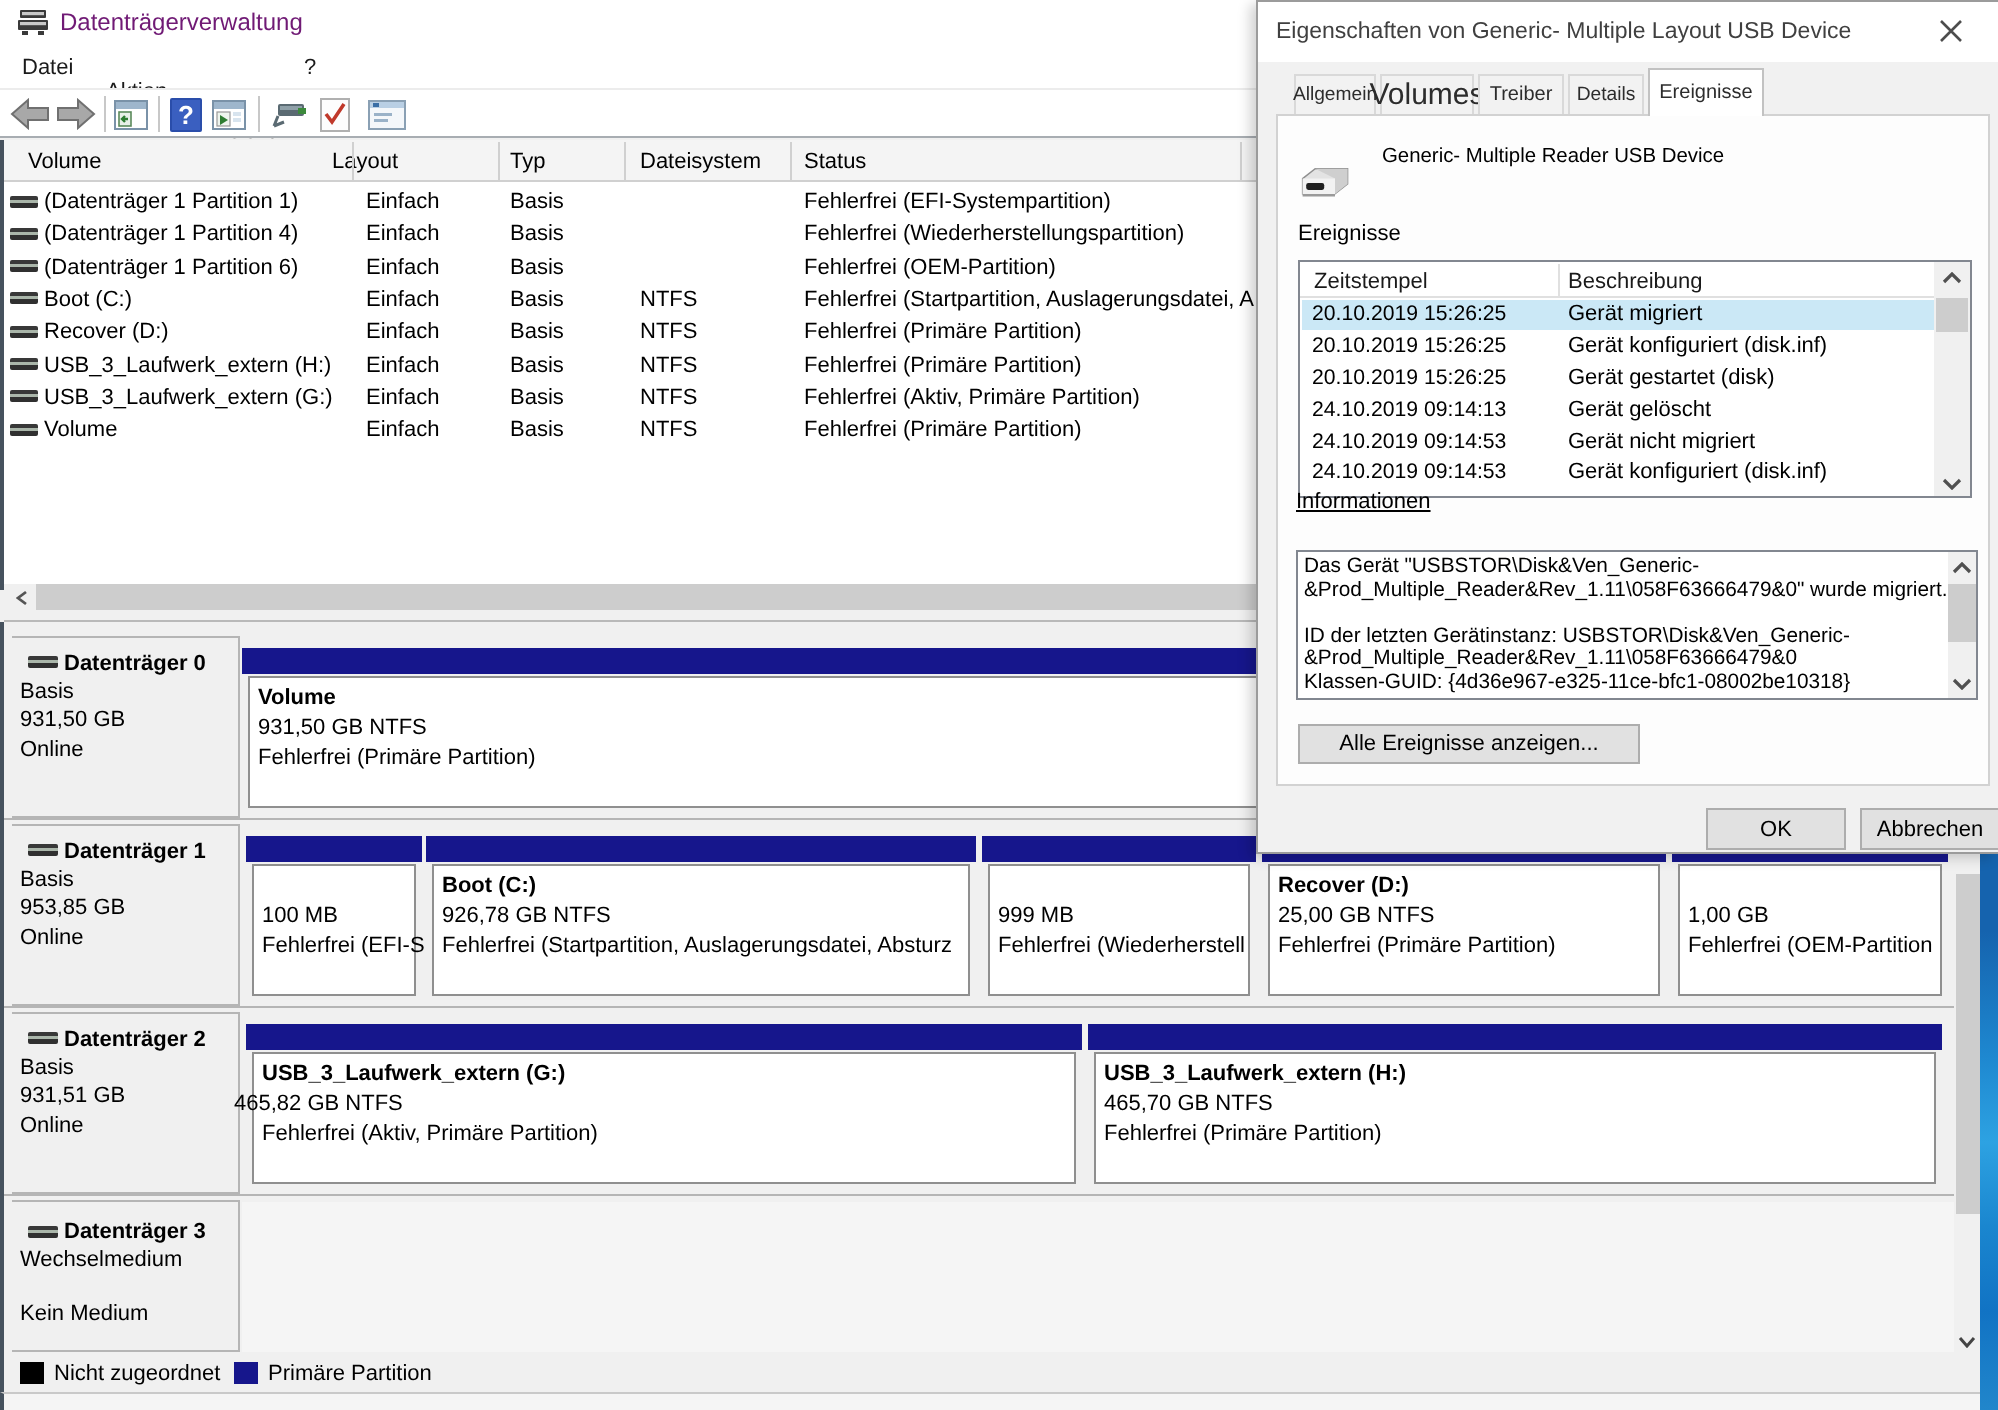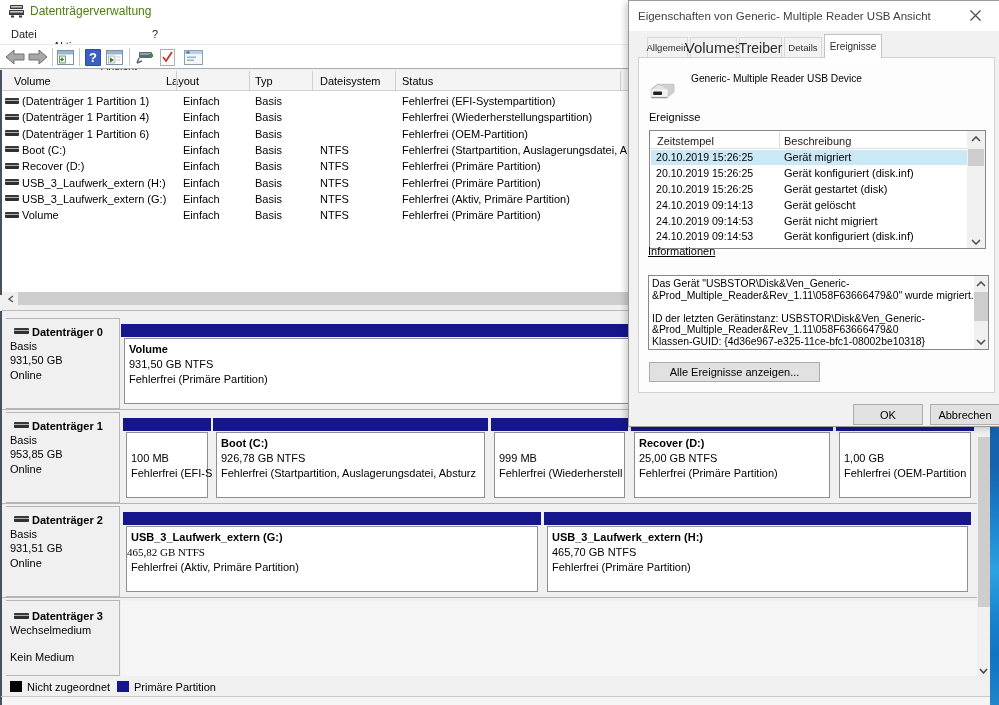--- a/index.html
+++ b/index.html
@@ -19,21 +19,21 @@
   <div class="ab" style="left:9px;top:4px;width:16px;height:14px;">
     <svg width="16" height="14" viewBox="0 0 16 14">
       <rect x="1" y="1" width="13" height="4" rx="0.5" fill="#3a3a3a"></rect>
       <rect x="2" y="2" width="11" height="1.6" fill="#c8c8c8"></rect>
       <rect x="0" y="6" width="15" height="5" rx="0.5" fill="#3a3a3a"></rect>
       <rect x="1" y="7" width="13" height="1.6" fill="#c8c8c8"></rect>
       <rect x="2" y="11.5" width="3" height="2" fill="#3a3a3a"></rect>
       <rect x="10" y="11.5" width="3" height="2" fill="#3a3a3a"></rect>
     </svg>
   </div>
-  <div class="ab tc" style="left:30px;top:0;height:21px;color:#4d7c0f;font-size:12px;">Datenträgerverwaltung</div>
+  <div class="ab tc" style="left:30px;top:0;height:21px;color:#701a75;font-size:12px;">Datenträgerverwaltung</div>
 
   <div class="ab" style="left:0;top:22px;width:990px;height:23px;background:#fff;"></div>
   <div class="ab tc" style="left:11px;top:24px;height:19px;color:#1a1a1a;">Datei</div>
   <div class="ab tc" style="left:53px;top:36px;height:19px;color:#1a1a1a;">Aktion</div>
   <div class="ab tc" style="left:101px;top:24px;height:19px;color:#1a1a1a;margin-top:32px;">Ansicht</div>
   <div class="ab tc" style="left:152px;top:24px;height:19px;color:#1a1a1a;">?</div>
 
   <div class="ab" style="left:0;top:44px;width:990px;height:25px;background:#fff;border-top:1px solid #ececec;border-bottom:1px solid #a8adb2;"></div>
 
   <svg class="ab" style="left:5px;top:49px;" width="20" height="16" viewBox="0 0 20 16">
@@ -207,21 +207,21 @@
       <div class="ab" style="left:2px;top:503px;width:975px;height:1px;background:#b5b5b5;"></div>
       <div class="ab" style="left:6px;top:506px;width:114px;height:91px;background:#f0f0f0;border:1px solid #b5b5b5;border-left:none;"></div>
       <div class="ab" style="left:14px;top:516px;width:15px;height:6px;border-radius:1px;background:linear-gradient(180deg,#383838 0 33%,#aab6aa 33% 58%,#303030 58% 100%);"></div>
       <div class="ab tc" style="left:32px;top:512px;height:15px;font-weight:bold;white-space:nowrap;">Datenträger 2</div>
       <div class="ab tc" style="left:10px;top:527px;height:14px;">Basis</div>
       <div class="ab tc" style="left:10px;top:541px;height:14px;">931,51 GB</div>
       <div class="ab tc" style="left:10px;top:556px;height:14px;">Online</div>
       <div class="ab" style="left:123px;top:512px;width:418px;height:13px;background:#16168c;"></div>
       <div class="ab" style="left:126px;top:526px;width:412px;height:66px;background:#fff;border:1px solid #8f8f8f;overflow:hidden;"></div>
       <div class="ab tc" style="left:131px;top:530px;height:14px;font-weight:bold;white-space:nowrap;">USB_3_Laufwerk_extern  (G:)</div>
-      <div class="ab tc" style="left:127px;top:545px;height:14px;white-space:nowrap;font-family:Liberation Serif, serif;">465,82 GB NTFS</div>
+      <div class="ab tc" style="left:117px;top:545px;height:14px;white-space:nowrap;">465,82 GB NTFS</div>
       <div class="ab tc" style="left:131px;top:560px;height:14px;white-space:nowrap;">Fehlerfrei (Aktiv, Primäre Partition)</div>
       <div class="ab" style="left:544px;top:512px;width:427px;height:13px;background:#16168c;"></div>
       <div class="ab" style="left:547px;top:526px;width:421px;height:66px;background:#fff;border:1px solid #8f8f8f;overflow:hidden;"></div>
       <div class="ab tc" style="left:552px;top:530px;height:14px;font-weight:bold;white-space:nowrap;">USB_3_Laufwerk_extern  (H:)</div>
       <div class="ab tc" style="left:552px;top:545px;height:14px;white-space:nowrap;">465,70 GB NTFS</div>
       <div class="ab tc" style="left:552px;top:560px;height:14px;white-space:nowrap;">Fehlerfrei (Primäre Partition)</div>
       <div class="ab" style="left:2px;top:597px;width:975px;height:1px;background:#b5b5b5;"></div>
       <div class="ab" style="left:6px;top:600px;width:114px;height:76px;background:#f0f0f0;border:1px solid #b5b5b5;border-left:none;"></div>
       <div class="ab" style="left:14px;top:612.5px;width:15px;height:6px;border-radius:1px;background:linear-gradient(180deg,#383838 0 33%,#aab6aa 33% 58%,#303030 58% 100%);"></div>
       <div class="ab tc" style="left:32px;top:608px;height:15px;font-weight:bold;">Datenträger 3</div>
@@ -241,28 +241,28 @@
   <div class="ab tc" style="left:27px;top:679px;height:16px;">Nicht zugeordnet</div>
   <div class="ab" style="left:117px;top:681px;width:12px;height:11px;background:#16168c;"></div>
   <div class="ab tc" style="left:134px;top:679px;height:16px;">Primäre Partition</div>
 
   <div class="ab" style="left:0;top:696px;width:990px;height:9px;background:#f5f5f5;border-top:1px solid #c9c9c9;border-left:2px solid #46525e;"></div>
 </div>
 
 <div class="ab" style="left:628px;top:0;width:371px;height:427px;background:#f1f1f1;border:1px solid #9b9b9b;border-right:none;box-shadow:-3px 2px 6px rgba(0,0,0,0.18);">
 
   <div class="ab" style="left:0;top:0;width:370px;height:30px;background:#fff;"></div>
-  <div class="ab tc" style="left:9px;top:0;height:29px;color:#404040;font-size:11.5px;">Eigenschaften von Generic- Multiple Reader USB Ansicht</div>
+  <div class="ab tc" style="left:9px;top:0;height:29px;color:#404040;font-size:11.5px;">Eigenschaften von Generic- Multiple Layout USB Device</div>
   <svg class="ab" style="left:340px;top:8px;" width="13" height="13" viewBox="0 0 13 13">
     <path d="M1.5 1.5 L11.5 11.5 M11.5 1.5 L1.5 11.5" stroke="#4d4d4d" stroke-width="1.3"></path>
   </svg>
 
   <div class="ab tc" style="left:18px;top:36px;width:41px;height:20px;background:#f2f2f2;border:1px solid #d9d9d9;border-bottom:none;justify-content:center;font-size:9.6px;color:#2c2c2c;">Allgemein</div>
   <div class="ab tc" style="left:61px;top:36px;width:47px;height:20px;background:#f2f2f2;border:1px solid #d9d9d9;border-bottom:none;justify-content:center;font-size:15px;color:#2c2c2c;">Volumes</div>
-  <div class="ab tc" style="left:110px;top:36px;width:43px;height:20px;background:#f2f2f2;border:1px solid #d9d9d9;border-bottom:none;justify-content:center;font-size:14px;color:#2c2c2c;">Treiber</div>
+  <div class="ab tc" style="left:110px;top:36px;width:43px;height:20px;background:#f2f2f2;border:1px solid #d9d9d9;border-bottom:none;justify-content:center;font-size:10px;color:#2c2c2c;">Treiber</div>
   <div class="ab tc" style="left:155px;top:36px;width:38px;height:20px;background:#f2f2f2;border:1px solid #d9d9d9;border-bottom:none;justify-content:center;font-size:9.6px;color:#2c2c2c;">Details</div>
   <div class="ab tc" style="left:195px;top:33px;width:58px;height:24px;background:#fff;border:1px solid #c2c2c2;border-bottom:none;z-index:3;justify-content:center;font-size:10px;color:#2c2c2c;">Ereignisse</div>
 
   <div class="ab" style="left:9px;top:56px;width:357px;height:336px;background:#fdfdfd;border:1px solid #d2d2d2;"></div>
 
   <svg class="ab" style="left:20px;top:82px;" width="28" height="18" viewBox="0 0 30 20">
     <path d="M2 7 L9 1.5 L27 1.5 L27 10 L20 15.5 L2 15.5 Z" fill="#e3e3e3" stroke="#8f8f8f" stroke-width="0.8"></path>
     <path d="M9 1.5 L27 1.5 L27 10 L20 15.5 L20 7 Z" fill="#cfcfcf"></path>
     <path d="M2 7 L20 7 L20 15.5 L2 15.5 Z" fill="#f2f2f2"></path>
     <path d="M2 15.5 L20 15.5 L20 17 L2 17 Z" fill="#9a9a9a"></path>

